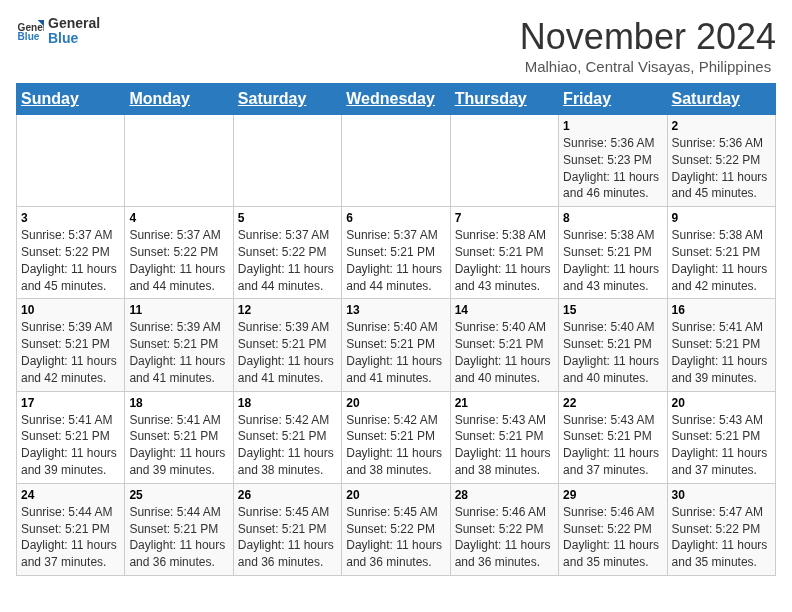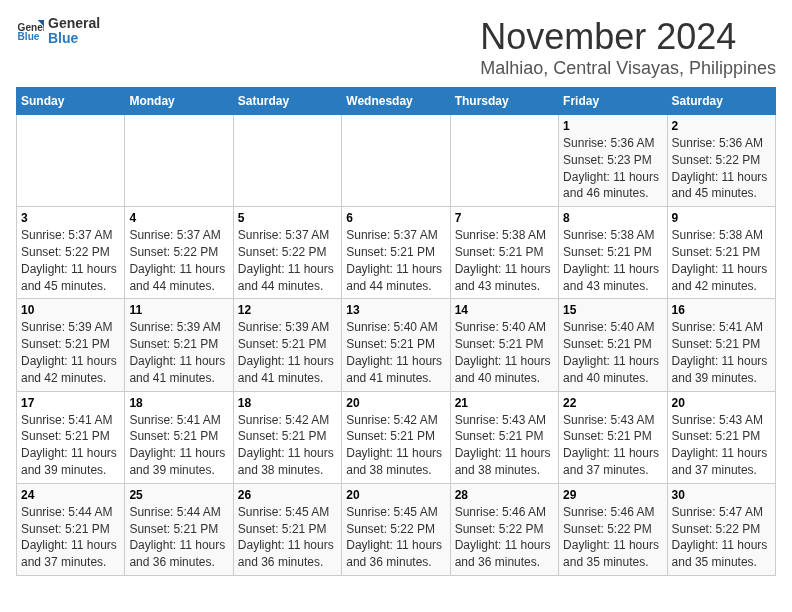--- a/index.html
+++ b/index.html
@@ -19,43 +19,44 @@
     .logo {
       display: flex;
       align-items: center;
       gap: 4px;
     }
     .logo-icon {
       width: 28px;
       height: 28px;
     }
     .title-block {
-      text-align: left;
+      text-align: center;
     }
     .month-title {
       font-size: 36px;
       font-weight: normal;
       color: #333;
     }
     .subtitle {
-      font-size: 18px;
+      font-size: 15px;
       color: #555;
     }
     table {
       width: 100%;
       border-collapse: collapse;
       font-size: 11px;
     }
     thead th {
       background-color: #2a7abf;
       color: #fff;
       padding: 6px 4px;
       text-align: left;
-      font-size: 12px;
+      font-size: 16px;
       border: 1px solid #2a7abf;
+      text-decoration: underline;
     }
     tbody td {
       border: 1px solid #ccc;
       vertical-align: top;
       padding: 4px;
       width: 14.28%;
       min-height: 80px;
       height: 90px;
       background: #fff;
     }

